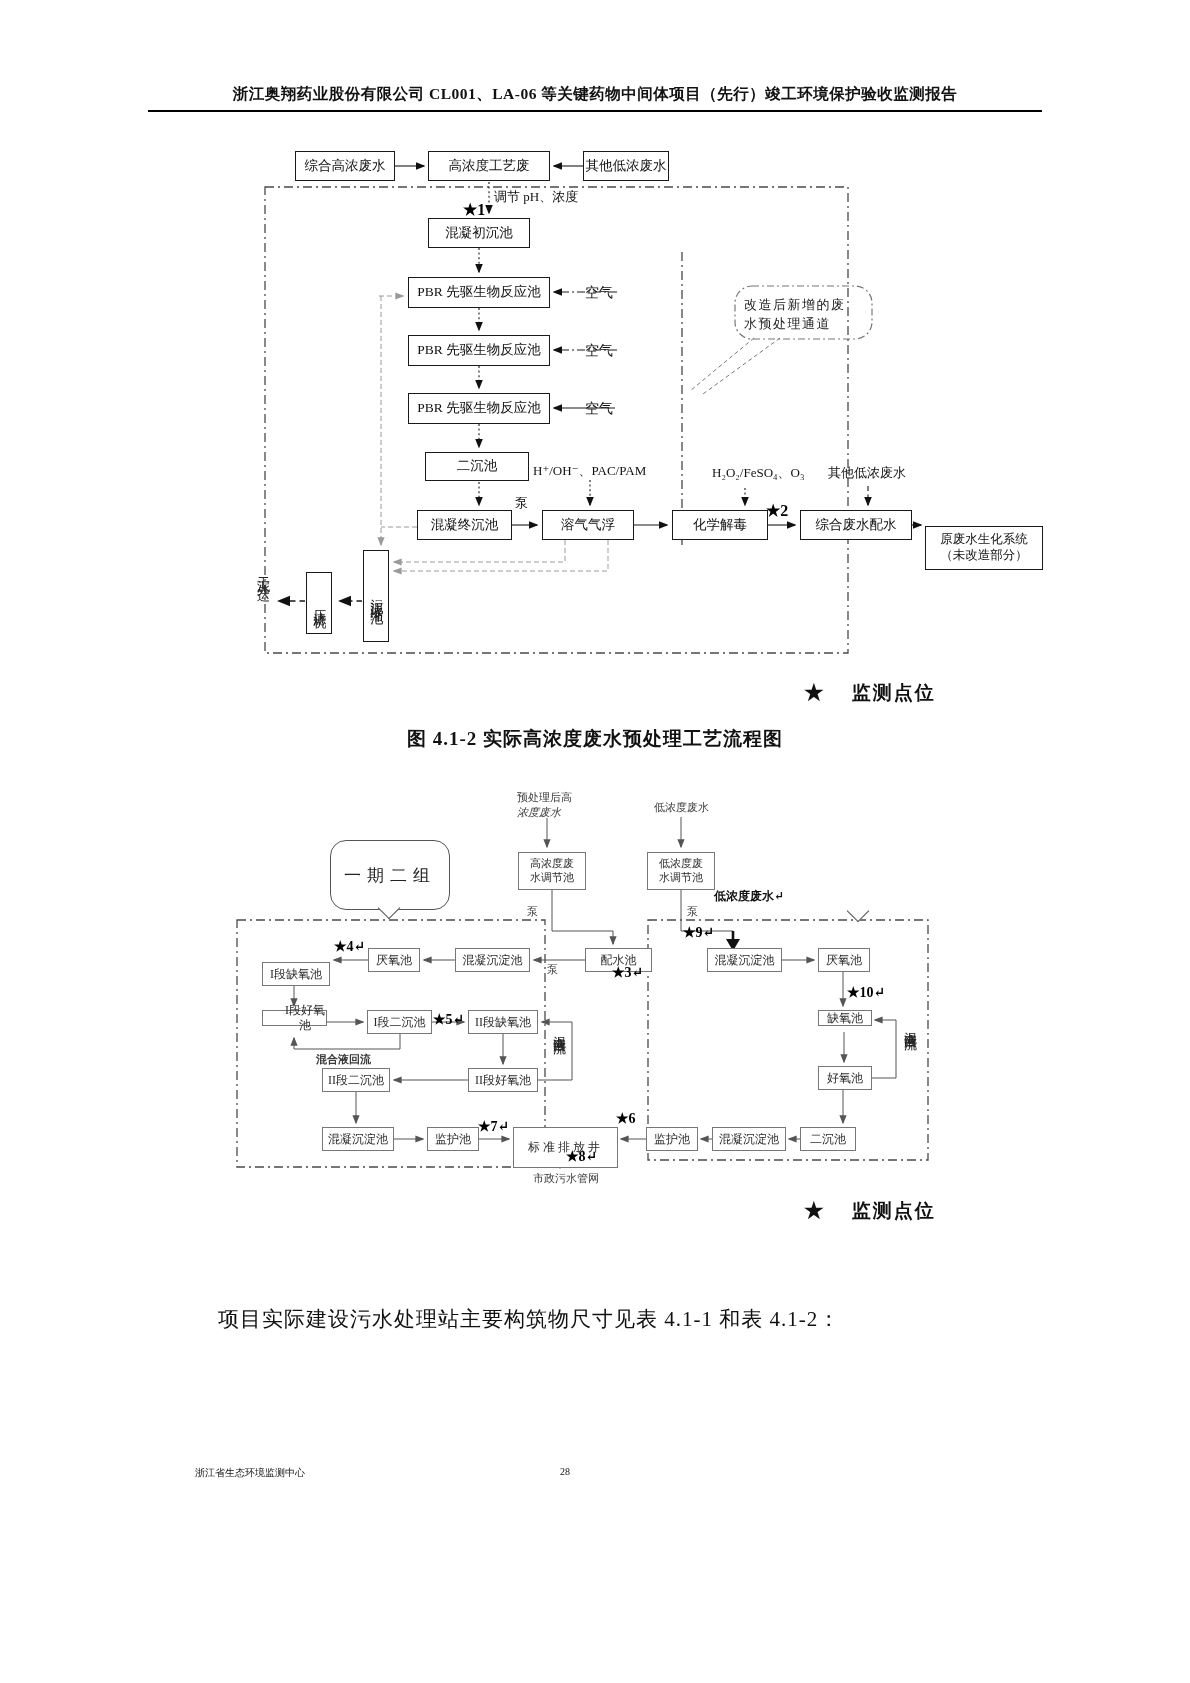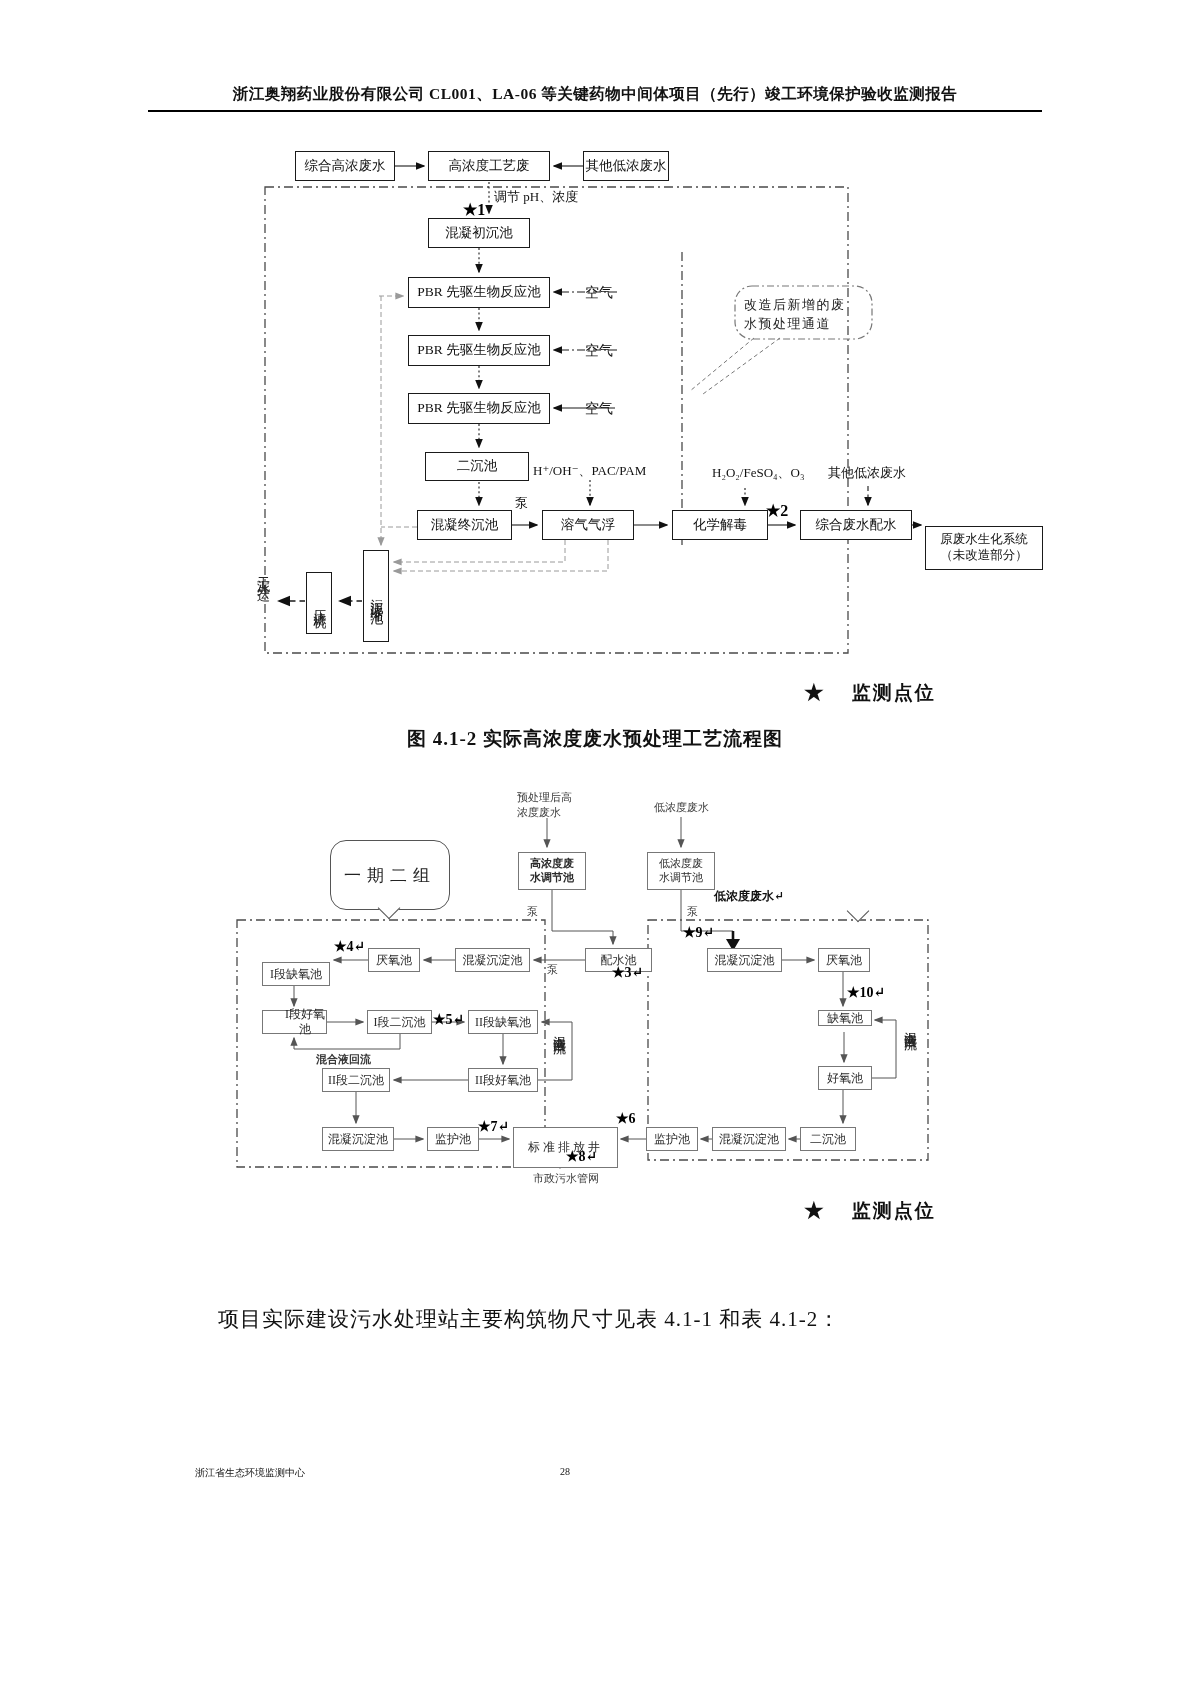--- a/index.html
+++ b/index.html
@@ -164,50 +164,50 @@
   </div>
 
   <div class="legend" style="left:804px;top:680px;">
     <span class="st">★</span>
     <span class="lg">监测点位</span>
   </div>
   <div class="caption" style="top:726px;">图 4.1-2 实际高浓度废水预处理工艺流程图</div>
 
   <div class="lbl sm" style="left:517px;top:790px;line-height:1.4;">
     <span style="display:block;">预处理后高</span>
-    <span style="display:block;">浓度废水</span>
+    <span style="display:block;font-style:italic;">浓度废水</span>
   </div>
   <div class="lbl sm" style="left:654px;top:800px;">低浓度废水</div>
 
   <div class="callout" style="left:330px;top:840px;width:118px;height:68px;">一期二组</div>
   <div class="tail" style="left:381px;top:900px;"></div>
   <div class="tail" style="left:850px;top:903px;"></div>
 
-  <div class="box b2" style="left:518px;top:852px;width:68px;height:38px;font-size:11px;font-weight:bold;">
+  <div class="box b2" style="left:518px;top:852px;width:68px;height:38px;font-size:11px;">
     <span>高浓度废</span>
     <span>水调节池</span>
   </div>
   <div class="box b2" style="left:647px;top:852px;width:68px;height:38px;font-size:11px;">
     <span>低浓度废</span>
     <span>水调节池</span>
   </div>
   <div class="lbl" style="left:714px;top:888px;font-size:12px;font-weight:700;">低浓度废水↵</div>
   <div class="lbl sm" style="left:527px;top:904px;">泵</div>
   <div class="lbl sm" style="left:687px;top:904px;">泵</div>
   <div class="star" style="left:683px;top:924px;">★9↵</div>
 
   <div class="box b2" style="left:585px;top:948px;width:67px;height:24px;">配水池</div>
   <div class="star" style="left:612px;top:964px;">★3↵</div>
   <div class="lbl sm" style="left:547px;top:962px;">泵</div>
   <div class="box b2" style="left:455px;top:948px;width:75px;height:24px;">混凝沉淀池</div>
   <div class="box b2" style="left:368px;top:948px;width:52px;height:24px;">厌氧池</div>
   <div class="star" style="left:334px;top:938px;">★4↵</div>
   <div class="box b2" style="left:262px;top:948px;width:68px;height:24px;margin-top:14px;">I段缺氧池</div>
 
-  <div class="box b2" style="left:262px;top:1010px;width:65px;height:24px;padding-left:21px;">I段好氧池</div>
+  <div class="box b2" style="left:262px;top:1010px;width:65px;height:16px;padding-left:21px;">I段好氧池</div>
   <div class="box b2" style="left:367px;top:1010px;width:65px;height:24px;">I段二沉池</div>
   <div class="star" style="left:433px;top:1011px;">★5↵</div>
   <div class="box b2" style="left:468px;top:1010px;width:70px;height:24px;">II段缺氧池</div>
   <div class="vlbl sm" style="left:550px;top:1026px;letter-spacing:1px;">混合液回流</div>
   <div class="lbl sm" style="left:316px;top:1052px;font-weight:700;">混合液回流</div>
   <div class="box b2" style="left:322px;top:1068px;width:68px;height:24px;">II段二沉池</div>
   <div class="box b2" style="left:468px;top:1068px;width:70px;height:24px;">II段好氧池</div>
 
   <div class="box b2" style="left:322px;top:1127px;width:72px;height:24px;">混凝沉淀池</div>
   <div class="box b2" style="left:427px;top:1127px;width:52px;height:24px;">监护池</div>

